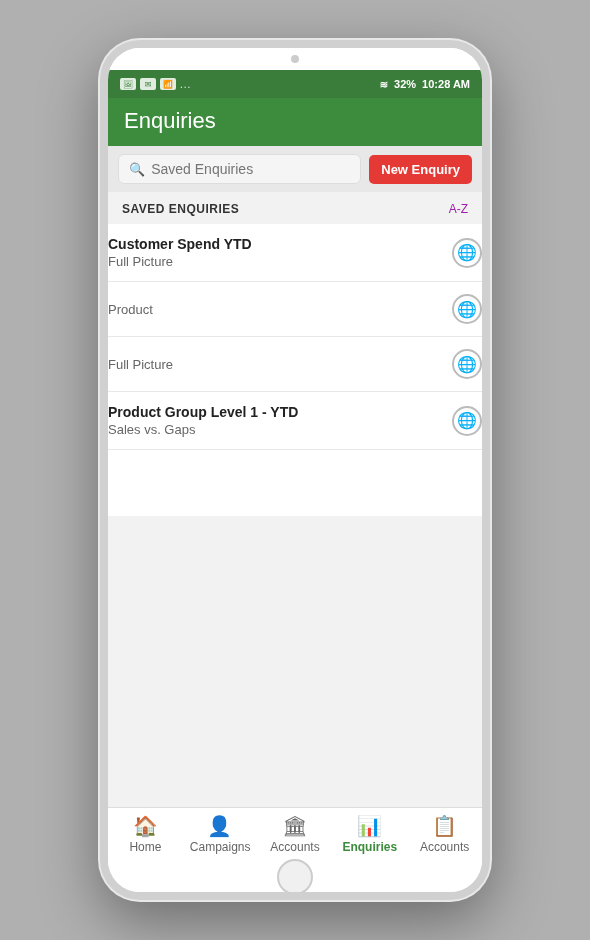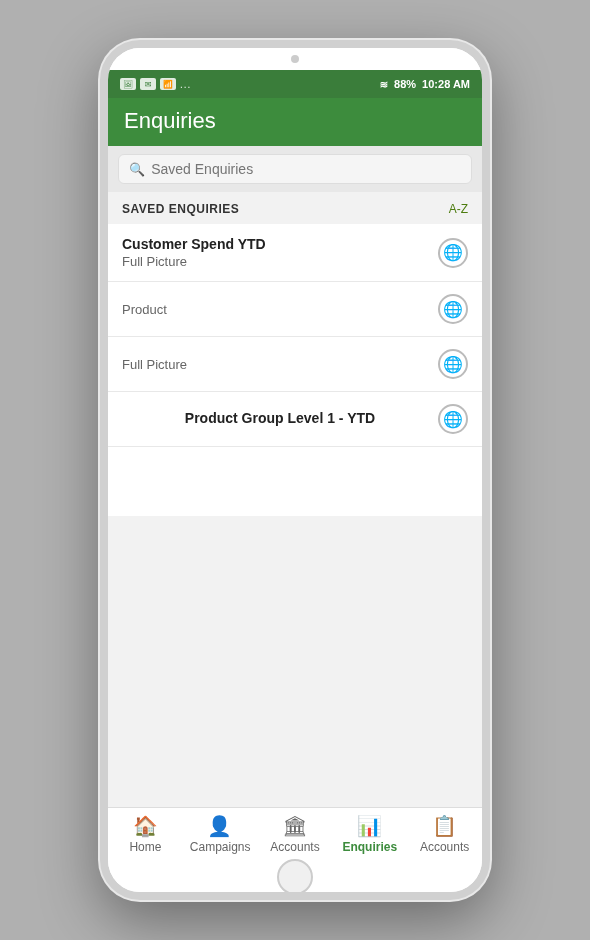--- a/index.html
+++ b/index.html
@@ -173,42 +173,41 @@
 
     .section-title {
       font-size: 12px;
       font-weight: 700;
       color: #333;
       letter-spacing: 0.5px;
     }
 
     .sort-label {
       font-size: 12px;
-      color: #4d7c0f;
+      color: #a21caf;
     }
 
     
     .enquiry-list {
       background: #fff;
       flex: 1;
       overflow-y: auto;
     }
 
     .enquiry-item {
       display: flex;
       align-items: center;
       justify-content: space-between;
-      padding: 12px 14px;
+      padding: 12px 0;
       border-bottom: 1px solid #e8e8e8;
       background: #fff;
     }
 
     .enquiry-item:last-child {
       border-bottom: 1px solid #e8e8e8;
-      text-align: center;
     }
 
     .enquiry-text {
       flex: 1;
     }
 
     .enquiry-name {
       font-size: 14px;
       font-weight: 700;
       color: #222;
@@ -309,34 +308,35 @@
 
     <div class="status-bar">
       <div class="status-left">
         <div class="status-icon">🖼</div>
         <div class="status-icon">✉</div>
         <div class="status-icon">📶</div>
         <span class="status-dots">...</span>
       </div>
       <div class="status-right">
         <span class="wifi-icon">≋</span>
-        <span>88%</span>
+        <span>32%</span>
         <span>10:28 AM</span>
       </div>
     </div>
 
     <div class="app-header">
       <span class="app-title">Enquiries</span>
     </div>
 
     <div class="search-bar-container">
       <div class="search-input-wrapper">
         <span class="search-icon">🔍</span>
         <input class="search-input" type="text" readonly="" placeholder="Saved Enquiries" style="">
       </div>
+      <button class="new-enquiry-btn">New Enquiry</button>
     </div>
 
     <div class="section-header">
       <span class="section-title">SAVED ENQUIRIES</span>
       <span class="sort-label">A-Z</span>
     </div>
 
     <div class="enquiry-list">
 
     <div class="enquiry-item">
@@ -354,20 +354,21 @@
     </div>
         <div class="enquiry-item">
       <div class="enquiry-text">
         <div class="enquiry-sub">Full Picture</div>
       </div>
       <div class="globe-icon">🌐</div>
     </div>
         <div class="enquiry-item">
       <div class="enquiry-text">
         <div class="enquiry-name">Product Group Level 1 - YTD</div>
+        <div class="enquiry-sub">Sales vs. Gaps</div>
       </div>
       <div class="globe-icon">🌐</div>
     </div>
       </div>
 
     <div class="empty-space"></div>
 
     <div class="bottom-nav">
     <div class="nav-item">
       <span class="nav-icon ">🏠</span>

